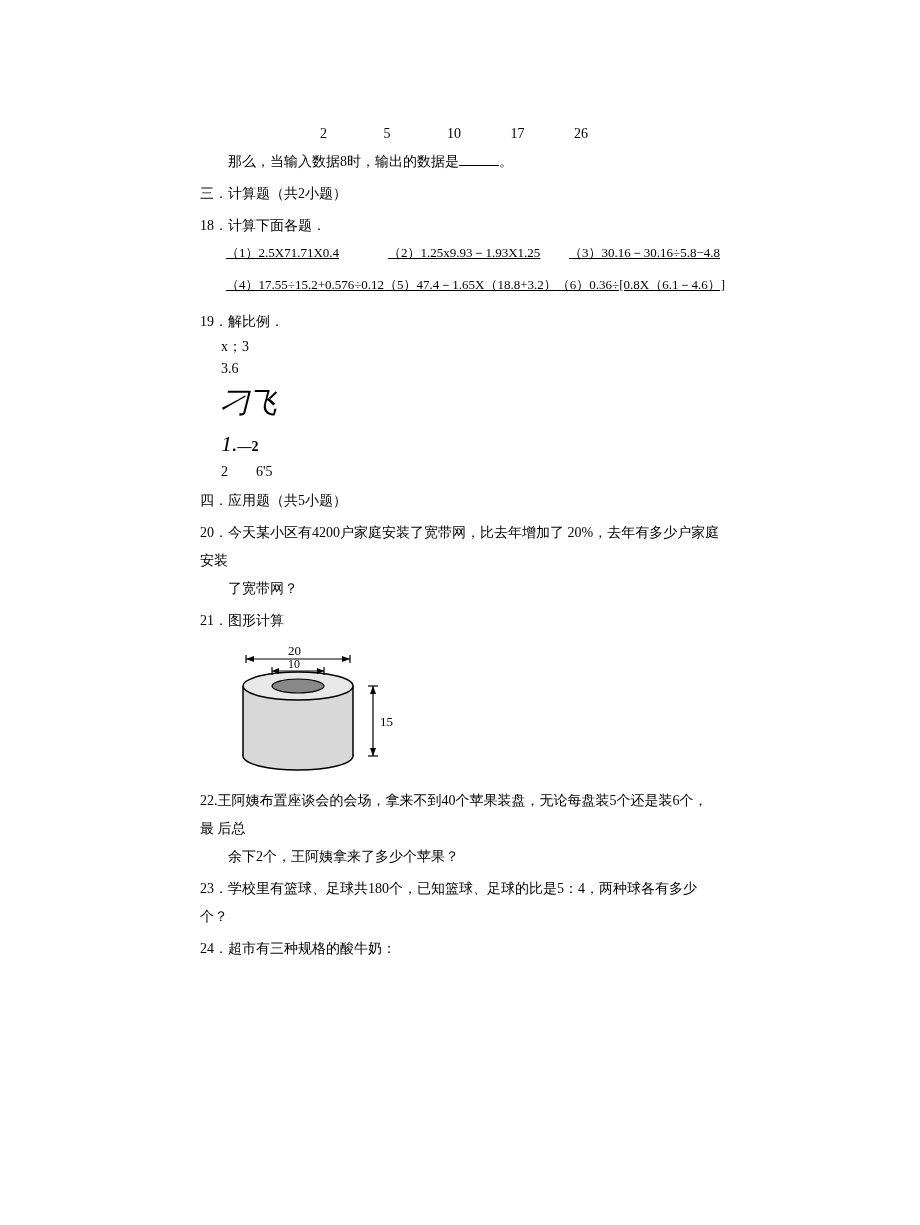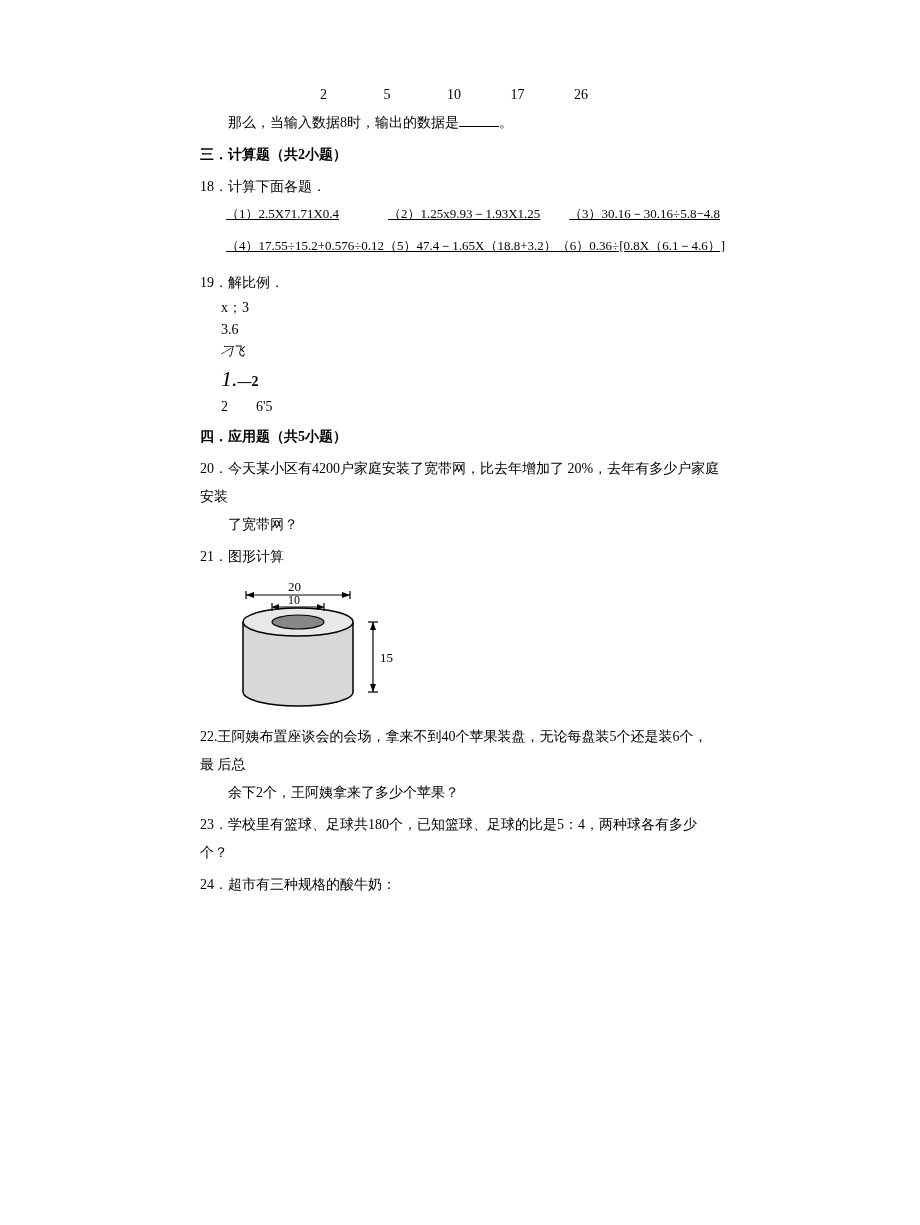--- a/index.html
+++ b/index.html
@@ -6,56 +6,56 @@
     margin: 0;
     padding: 0;
     background: #fff;
     font-family: "SimSun", "宋体", serif;
     font-size: 14px;
     color: #000;
     width: 920px;
     line-height: 2;
   }
   .page {
-    padding: 81px 200px 80px 200px;
+    padding: 120px 200px 80px 200px;
   }
   .sequence {
     margin-left: 120px;
     letter-spacing: 0;
   }
   .sequence span { display:inline-block; }
   .indent {
     text-indent: 2em;
   }
   .blank {
     display: inline-block;
     border-bottom: 1px solid #000;
     width: 40px;
     height: 1em;
     vertical-align: baseline;
   }
-  .bold { font-weight: bold; }
+  .bold { font-weight: normal; }
   .q { margin-top: 4px; }
   .sub { margin-left: 2em; }
   .row-calc {
     display: flex;
     flex-wrap: nowrap;
     font-family: "SimSun", serif;
     font-size: 13px;
   }
   .row-calc > div { white-space: nowrap; text-decoration: underline; }
   .prop {
     font-family: "SimSun", serif;
     margin-left: 1.5em;
     line-height: 1.6;
   }
   .italic-script {
     font-style: italic;
     font-family: "STKaiti", "KaiTi", serif;
-    font-size: 12px;
+    font-size: 28px;
   }
   .fig {
     margin-left: 2em;
     margin-top: 6px;
     margin-bottom: 6px;
   }
   svg { display:block; }
 </style>
 </head>
 <body>

